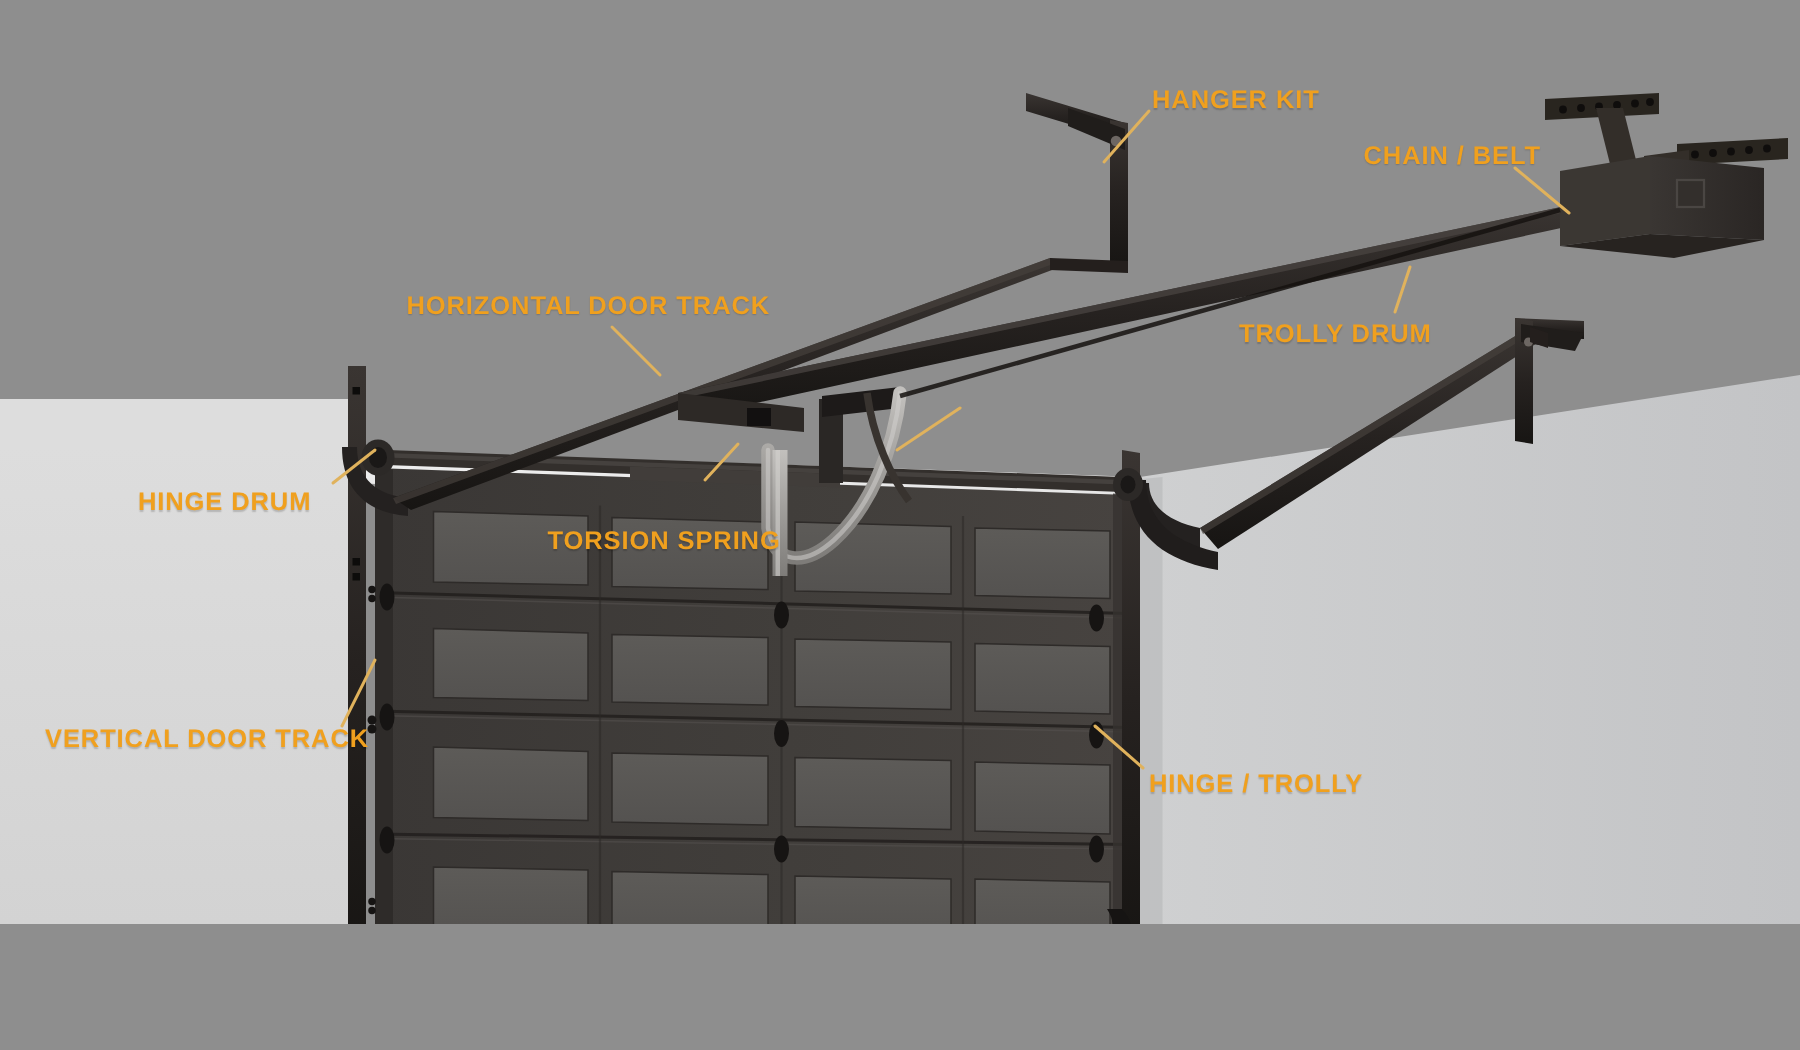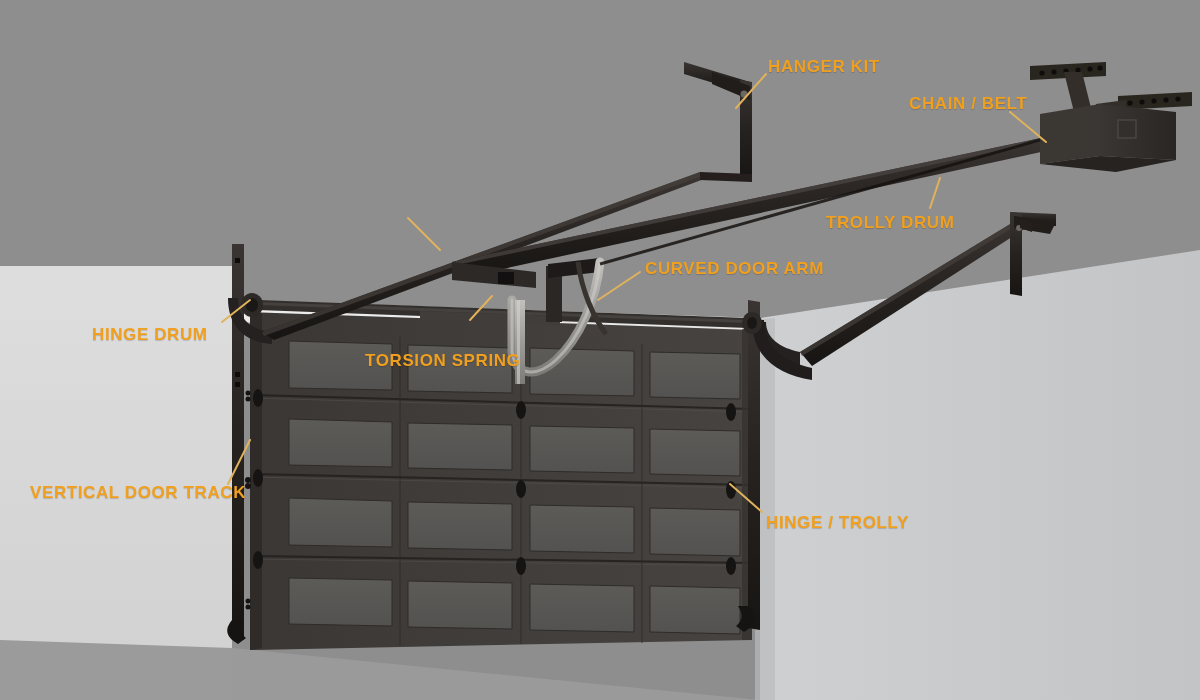--- a/index.html
+++ b/index.html
@@ -1,17 +1,17 @@
 <!DOCTYPE html>
 <html><head>
 <meta charset="utf-8">
 <style>
   html,body{margin:0;padding:0;background:#8e8e8e;}
   #stage{
-    position:relative;width:1200px;height:700px;overflow:hidden;
+    position:relative;width:1200px;height:616px;overflow:hidden;
     font-family:"Liberation Sans", sans-serif;
     background:#8e8e8e;
   }
   #scene{position:absolute;inset:0;}
   .lbl{
     position:absolute;
     color:#F0A01E;
     font-weight:bold;
     font-size:17px;
     letter-spacing:0.6px;
@@ -294,22 +294,22 @@
       <line x1="762" y1="512" x2="730" y2="484"></line>
     </g>
   </svg>
 
   <div class="lbl" style="left:768px;top:57px;">HANGER KIT</div>
 
   <div class="lbl" style="left:897px;top:94px;margin-left:12px;">CHAIN / BELT</div>
 
   <div class="lbl" style="left:826px;top:213px;">TROLLY DRUM</div>
 
-
-  <div class="lbl" style="left:645px;top:259px;">CURVED DOOR ARM</div>
+  <div class="lbl" style="left:271px;top:194px;">HORIZONTAL DOOR TRACK</div>
+
 
   <div class="lbl" style="left:92px;top:325px;">HINGE DRUM</div>
 
   <div class="lbl" style="left:365px;top:323px;margin-top:28px;">TORSION SPRING</div>
 
   <div class="lbl" style="left:6px;top:483px;margin-left:24px;">VERTICAL DOOR TRACK</div>
 
   <div class="lbl" style="left:766px;top:513px;">HINGE / TROLLY</div>
 
 </div>

